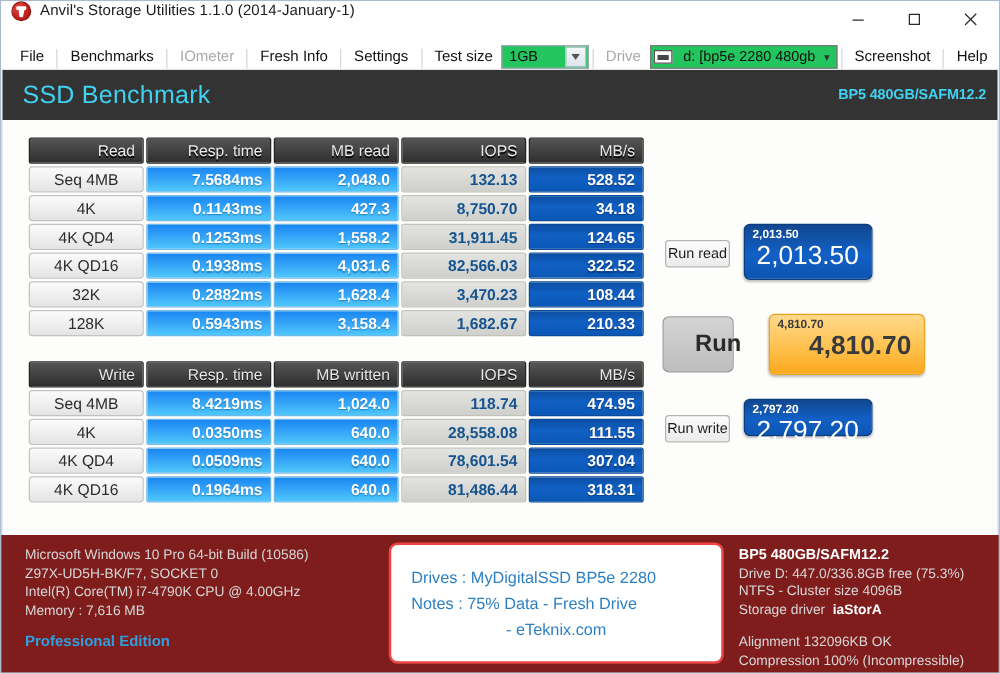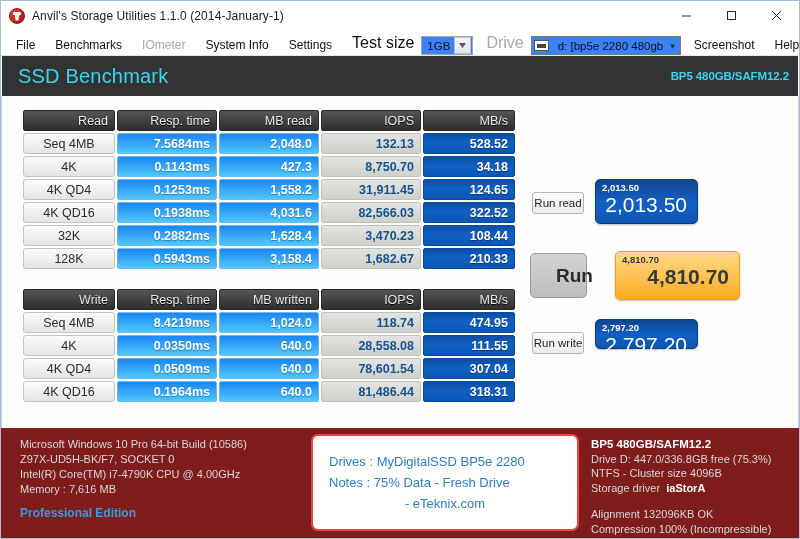--- a/index.html
+++ b/index.html
@@ -13,21 +13,21 @@
     width: 800px; height: 539px;
     border: 1px solid #a8bcd0;
     background: #ffffff;
     display: flex; flex-direction: column;
     position: relative;
   }
   
   .titlebar {
     height: 29px; min-height: 29px;
     background: #ffffff;
-    display: flex; align-items: center;
+    display: flex; align-items: flex-start;
     position: relative;
   }
   .app-icon {
     width: 16px; height: 16px; margin-left: 8px; margin-right: 7px;
     border-radius: 50%;
     background: radial-gradient(circle at 35% 30%, #e8463c, #b91d16 70%);
     border: 1px solid #8e1410;
     position: relative; flex: 0 0 auto;
   }
   .app-icon::before {
@@ -56,24 +56,24 @@
     padding-left: 6px;
     border-bottom: 1px solid #e6e6e6;
   }
   .menu-item {
     font-size: 12px; color: #111; padding: 3px 9px; white-space: nowrap;
   }
   .menu-item.disabled { color: #a9a9a9; }
   .menu-sep {
     width: 1px; height: 16px; background: #d8d8d8; margin: 0 1px;
   }
-  .menu-label { font-size: 16px; color: #111; padding: 3px 7px 3px 9px; white-space: nowrap; }
+  .menu-label { font-size: 12px; color: #111; padding: 3px 7px 3px 9px; white-space: nowrap; }
   .menu-label.disabled { color: #a9a9a9; }
   .combo {
-    height: 19px; border: 1px solid #9fa8b0; background: #3b82f6;
+    height: 19px; border: 1px solid #9fa8b0; background: #22c55e;
     display: flex; align-items: center; font-size: 11.5px; color: #111;
     margin-right: 2px;
   }
   .combo .val { padding: 0 4px 0 5px; white-space: nowrap; }
   .combo-arrow {
     width: 17px; height: 17px; margin: 0 1px 0 auto;
     background: linear-gradient(#f4f7fa,#dce5ee);
     border: 1px solid #b6c2cc;
     display: flex; align-items: center; justify-content: center;
   }
@@ -234,21 +234,21 @@
     </div>
   </div>
 
   <div class="menubar">
     <div class="menu-item">File</div>
     <div class="menu-sep"></div>
     <div class="menu-item">Benchmarks</div>
     <div class="menu-sep"></div>
     <div class="menu-item disabled">IOmeter</div>
     <div class="menu-sep"></div>
-    <div class="menu-item">System Info</div>
+    <div class="menu-item">Fresh Info</div>
     <div class="menu-sep"></div>
     <div class="menu-item">Settings</div>
     <div class="menu-sep"></div>
     <div class="menu-label">Test size</div>
     <div class="combo testsize">
       <span class="val">1GB</span>
       <span class="combo-arrow">
         <svg width="7" height="5" viewBox="0 0 7 5">
             <path d="M0 0 L7 0 L3.5 5 Z" fill="#555"></path>
           </svg>

